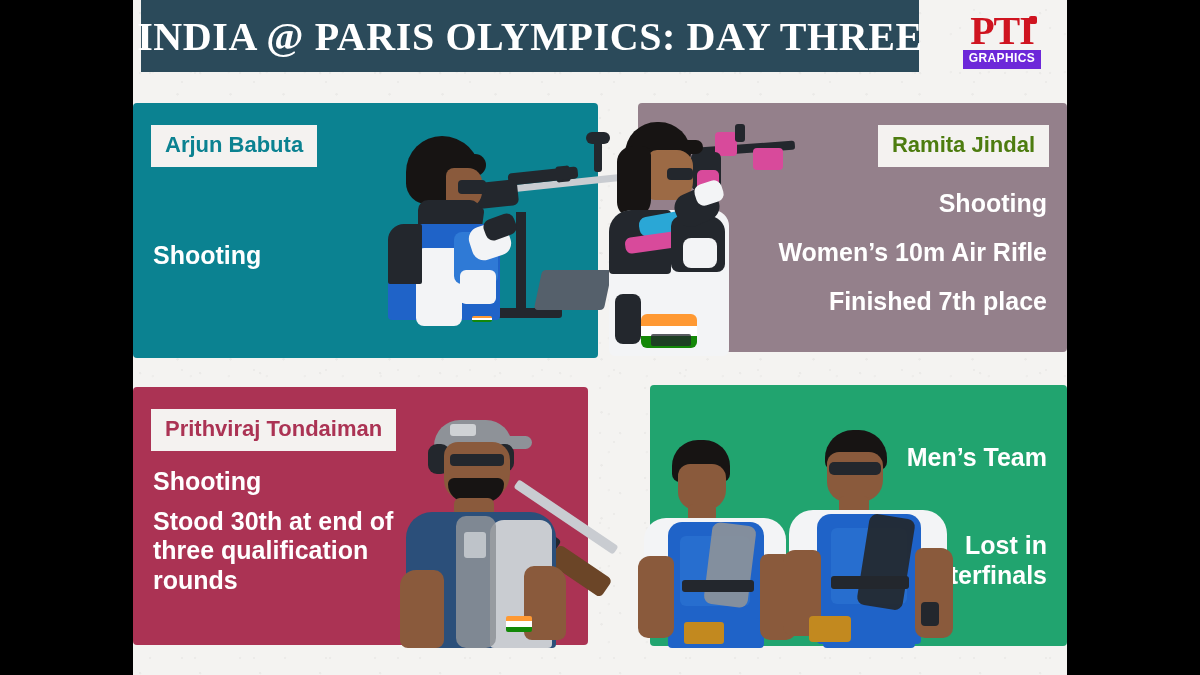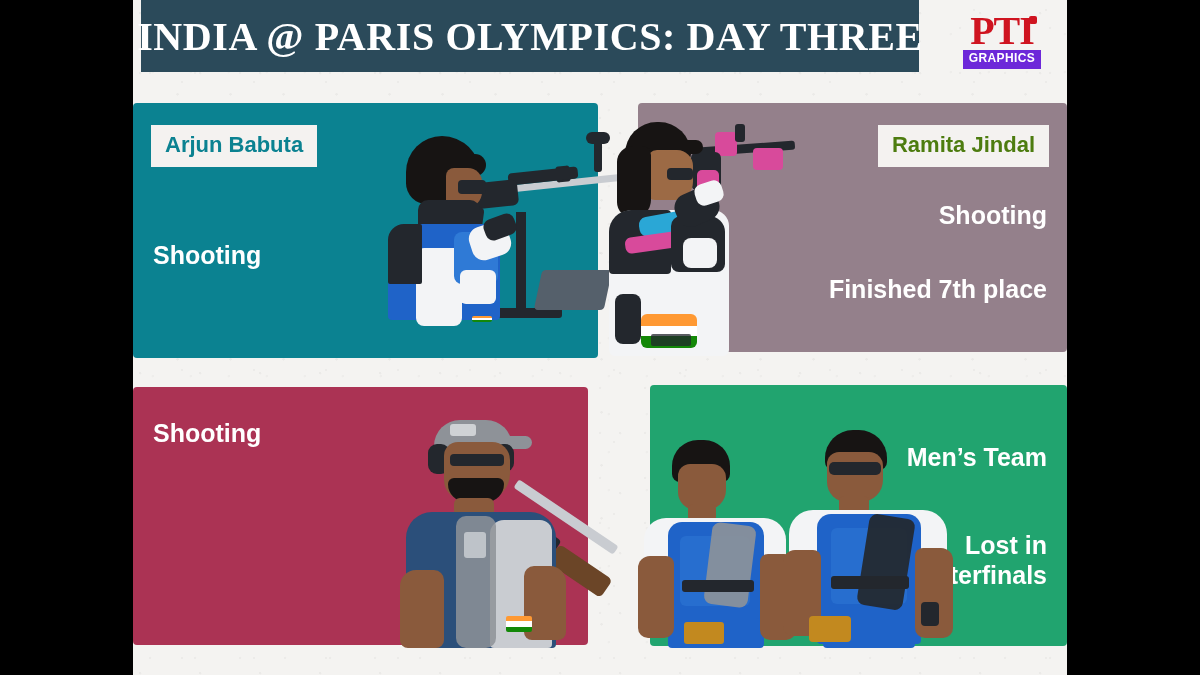--- a/index.html
+++ b/index.html
@@ -202,20 +202,21 @@
 
       <i class="sk" style="left:84px; top:196px; width:20px; height:6px; background:linear-gradient(#ff9933 33%,#ffffff 33% 66%,#138808 66%); border-radius:2px;"></i>
     </div>
 
     <div class="card c-mauve spaced right" id="card-ramita">
       <div class="panel"></div>
       <div class="inner">
         <span class="badge">Ramita Jindal</span>
         <div class="lines">
           <div class="line">Shooting</div>
+          <div class="line">Women’s 10m Air Rifle</div>
           <div class="line">Finished 7th place</div>
         </div>
       </div>
     </div>
 
     <div class="photo" id="photo-ramita">
 
       <i class="sk dark" style="left:96px; top:26px; width:96px; height:9px; border-radius:3px; transform:rotate(-4deg);"></i>
       <i class="sk pink" style="left:112px; top:14px; width:22px; height:24px; border-radius:4px;"></i>
       <i class="sk pink" style="left:150px; top:30px; width:30px; height:22px; border-radius:4px;"></i>
@@ -242,22 +243,24 @@
       <i class="sk white" style="left:12px; top:176px; width:104px; height:62px; border-radius:8px;"></i>
       <i class="sk dark" style="left:12px; top:176px; width:26px; height:50px; border-radius:8px;"></i>
 
       <i class="sk" style="left:38px; top:196px; width:56px; height:34px; border-radius:6px; background:linear-gradient(#ff9933 34%,#ffffff 34% 66%,#138808 66%);"></i>
       <i class="sk dark" style="left:48px; top:216px; width:40px; height:12px; border-radius:2px; opacity:.75;"></i>
     </div>
 
     <div class="card c-crimson tight" id="card-prithviraj">
       <div class="panel"></div>
       <div class="inner">
+        <span class="badge">Prithviraj Tondaiman</span>
         <div class="lines">
           <div class="line">Shooting</div>
+          <div class="line" style="max-width:260px;">Stood 30th at end of three qualification rounds</div>
         </div>
       </div>
     </div>
 
     <div class="photo" id="photo-prithviraj">
 
       <i class="sk silver" style="left:108px; top:92px; width:120px; height:10px; border-radius:3px; transform:rotate(34deg);"></i>
       <i class="sk" style="left:150px; top:140px; width:64px; height:22px; border-radius:5px; background:#6b4527; transform:rotate(34deg);"></i>
       <i class="sk dark" style="left:128px; top:110px; width:34px; height:16px; border-radius:4px; transform:rotate(34deg);"></i>
 

